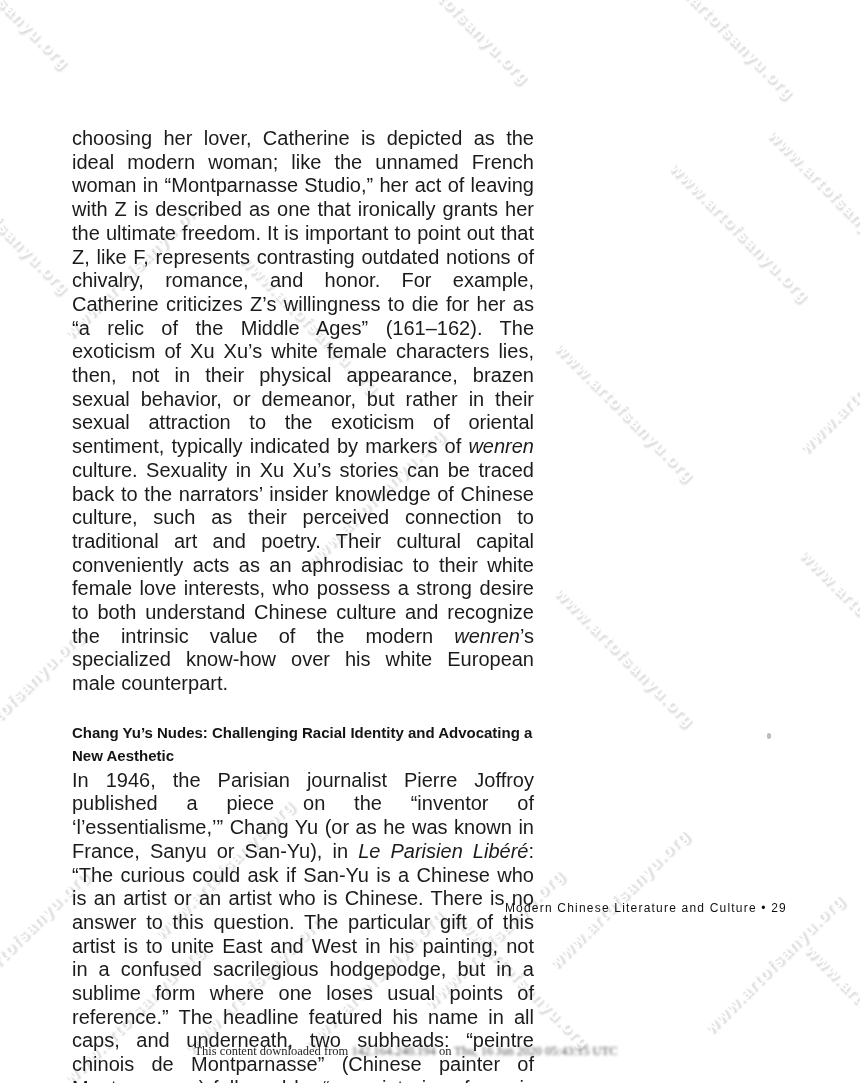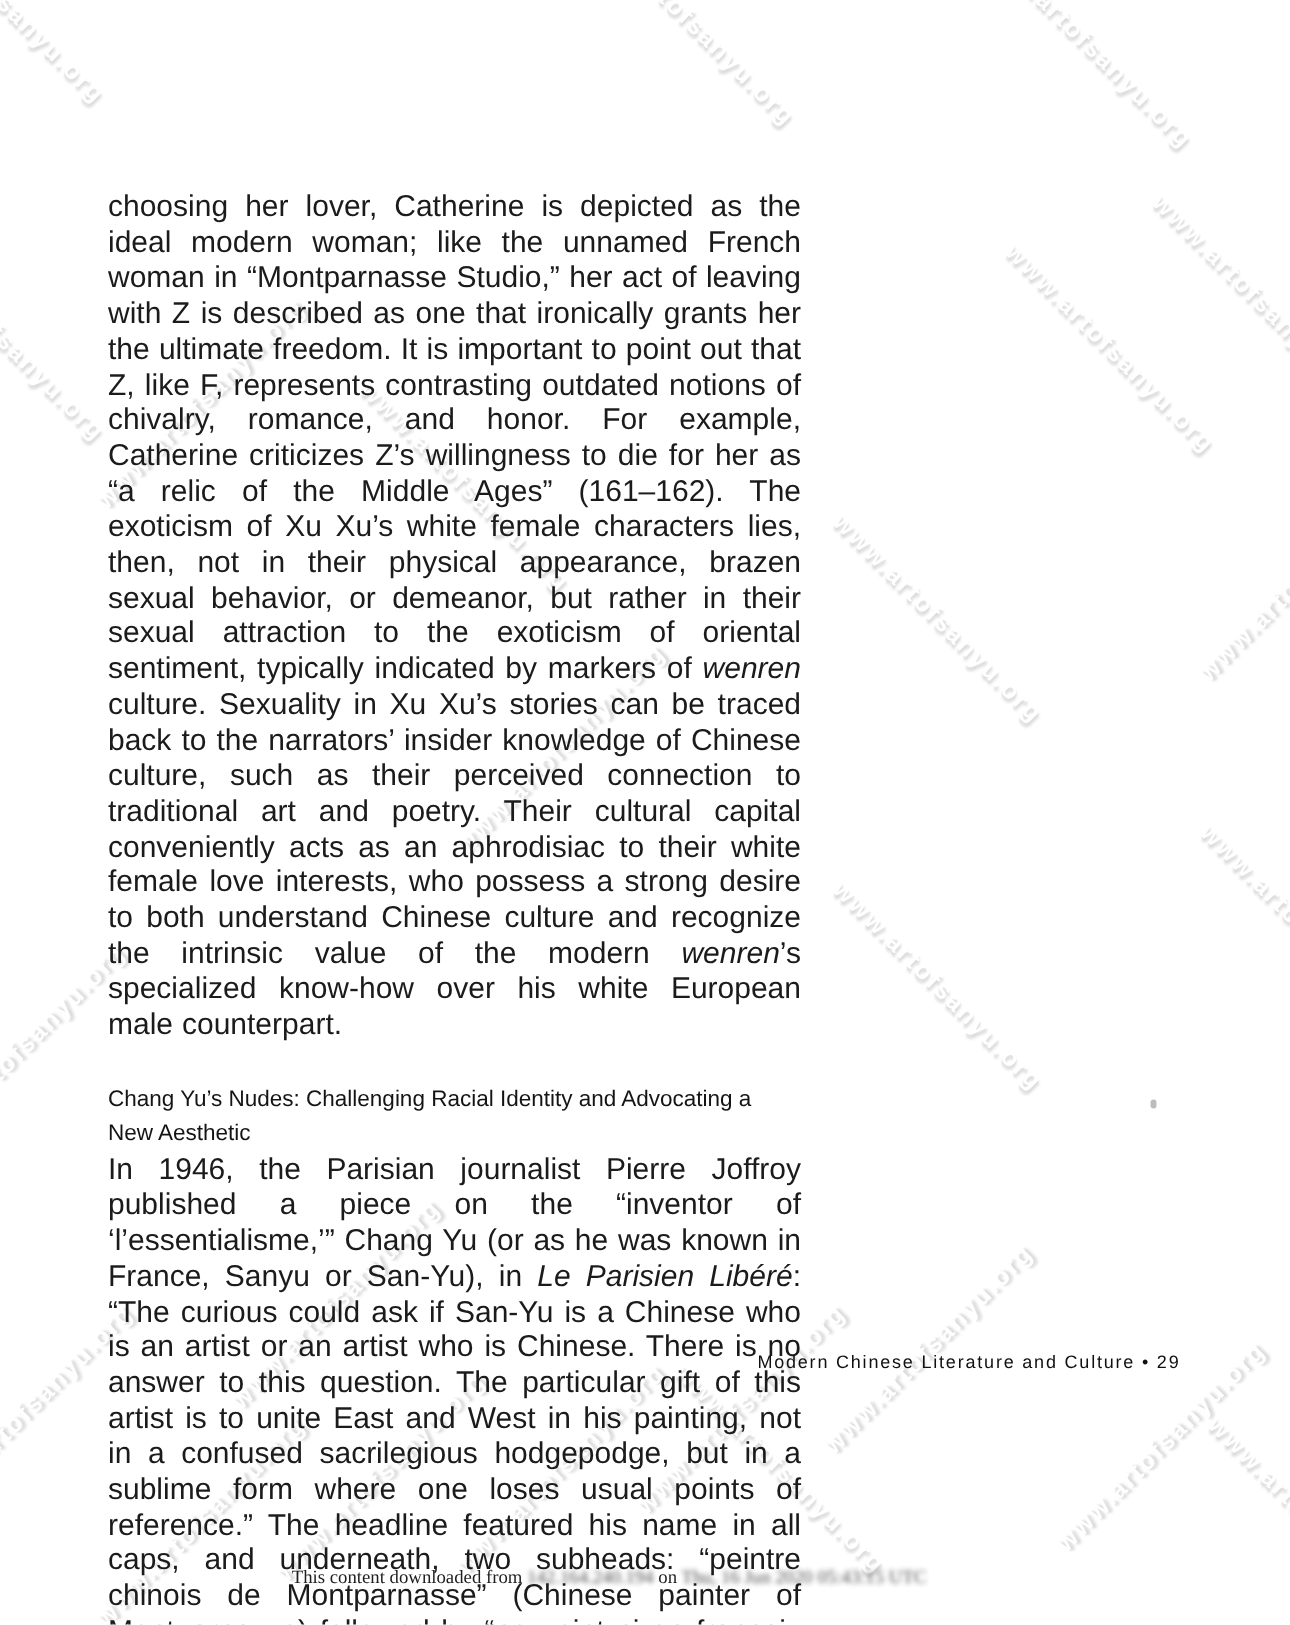--- a/index.html
+++ b/index.html
@@ -45,21 +45,21 @@
     margin: 0;
     font-size: 20px;
     line-height: 23.7px;
     text-align: justify;
     word-spacing: 0.02em;
   }
   .heading {
     margin: 25px 0 1px 0;
     font-size: 15px;
     line-height: 23.4px;
-    font-weight: normal;
+    font-weight: bold;
     text-align: left;
     color: #141414;
   }
   .it { font-style: italic; }
   
   .running-footer {
     position: absolute; top: 901px; right: 73px;
     z-index: 2;
     font-size: 12px;
     font-weight: normal;

